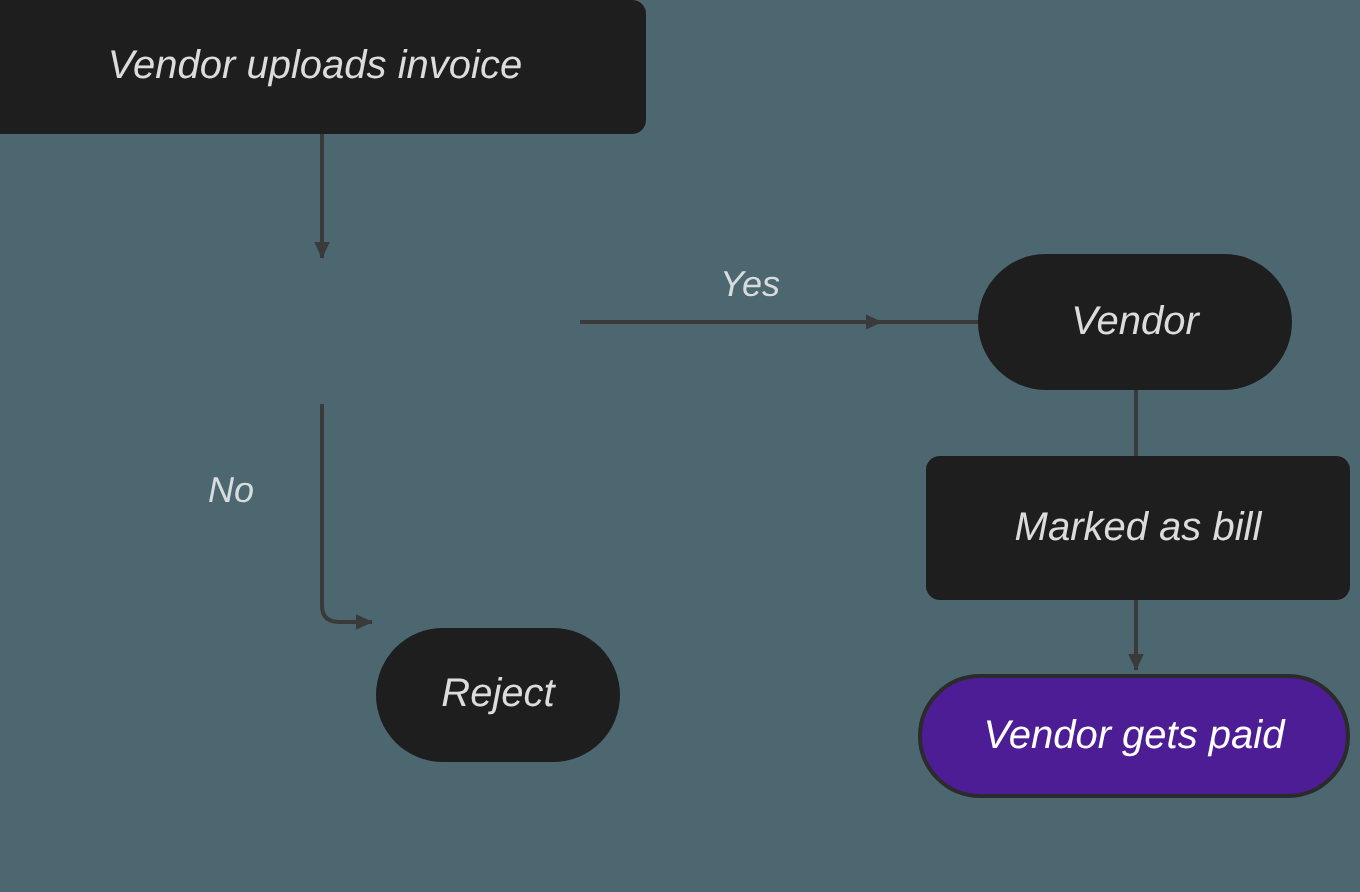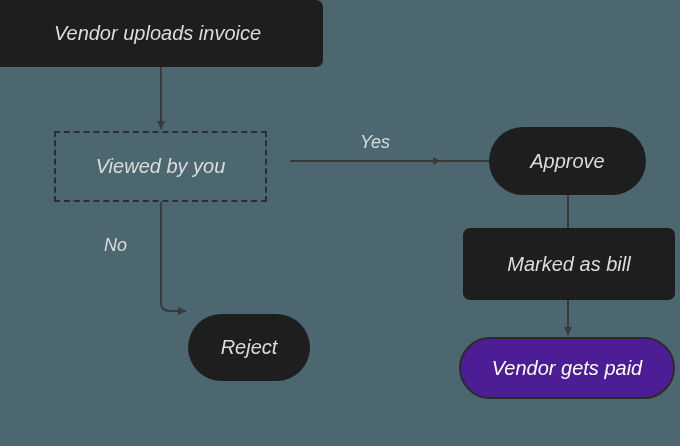--- a/index.html
+++ b/index.html
@@ -103,26 +103,23 @@
 
     <line x1="568" y1="194" x2="568" y2="229" stroke="#3a3a3a" stroke-width="2"></line>
 
     <line x1="568" y1="300" x2="568" y2="335" stroke="#3a3a3a" stroke-width="2" marker-end="url(#arrowhead)"></line>
   </svg>
 
   <div class="node node-dark rad-sm" id="node-upload">
     <span>Vendor uploads invoice</span>
   </div>
 
-  <div class="node node-dashed rad-none" id="node-viewed">
-    <span>Viewed by you</span>
-  </div>
 
   <div class="node node-dark rad-pill" id="node-approve">
-    <span>Approve</span>
+    <span>Vendor</span>
   </div>
 
   <div class="node node-dark rad-pill" id="node-reject">
     <span>Reject</span>
   </div>
 
   <div class="node node-dark rad-sm" id="node-marked">
     <span>Marked as bill</span>
   </div>
 

